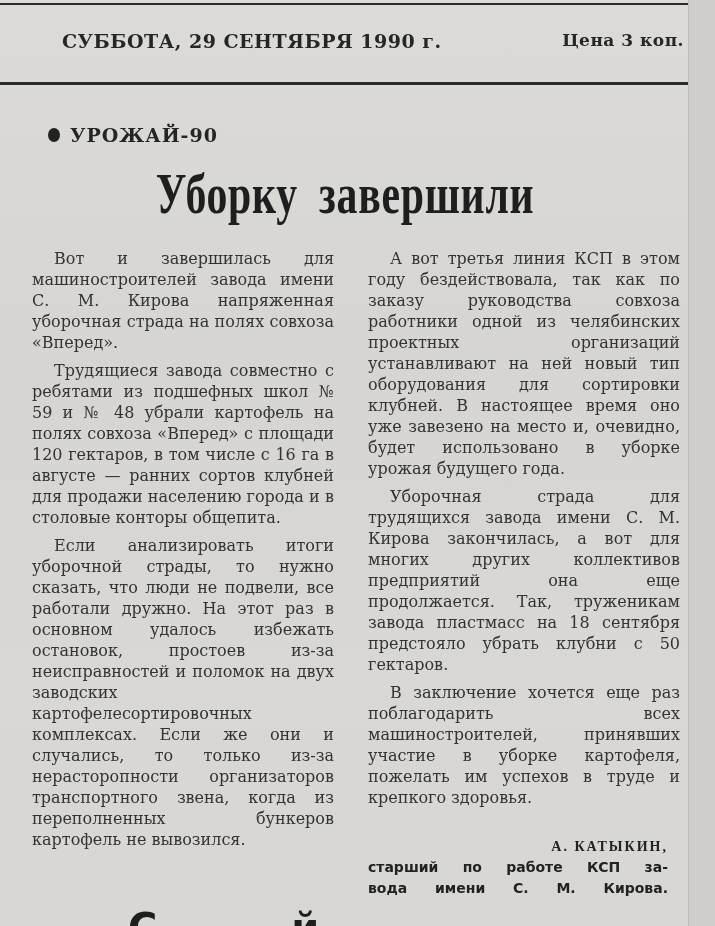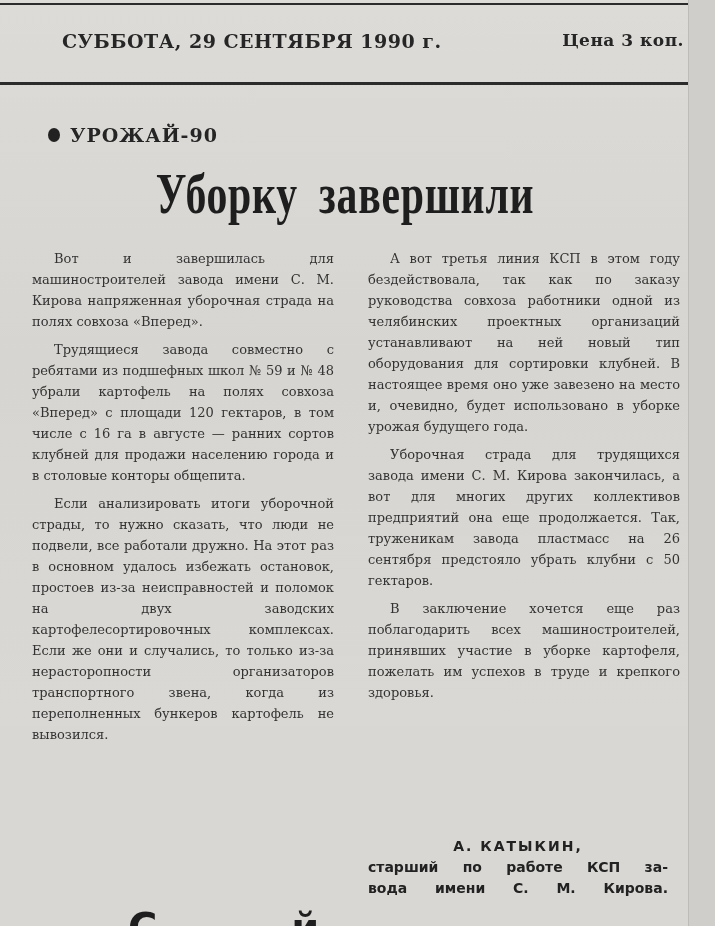--- a/index.html
+++ b/index.html
@@ -42,32 +42,32 @@
   .headline {
     position: absolute; top: 160px; left: 0; width: 690px; text-align: center;
     font-family: "Liberation Serif", serif; font-weight: bold;
     font-size: 58px; letter-spacing: 1px; color: #1e1e1e;
     transform: scaleX(0.72); transform-origin: 345px 0;
     word-spacing: 14px;
   }
   .col {
     position: absolute; top: 248px;
     font-family: "DejaVu Serif", serif;
-    font-size: 13px; line-height: 21px; color: #333;
+    font-size: 16px; line-height: 21px; color: #333;
     text-align: justify;
   }
   .col.left { left: 32px; width: 302px; }
   .col.right { left: 368px; width: 312px; }
   .col p { margin: 0 0 7px 0; text-indent: 22px; hyphens: manual; }
   .sig {
     position: absolute; left: 368px; width: 300px; top: 836px;
     font-family: "DejaVu Sans", sans-serif; font-weight: bold;
     font-size: 14px; line-height: 21px; color: #222; text-align: right;
   }
-  .sig .author { letter-spacing: 2px; text-align: center; }
+  .sig .author { letter-spacing: 2px; text-align: right; font-family: Liberation Serif, serif; }
   .sig .pos { text-align: justify; text-align-last: justify; }
   .nexthead {
     position: absolute; top: 905px; left: 128px;
     font-family: "DejaVu Sans", sans-serif; font-weight: bold; font-size: 40px;
     color: #1e1e1e; letter-spacing: 60px;
   }
 </style>
 </head>
 <body>
 
@@ -87,21 +87,21 @@
   <div class="headline">Уборку завершили</div>
 
   <div class="col left">
     <p>Вот и завершилась для машиностроителей завода имени С. М. Кирова напряженная уборочная страда на полях совхоза «Вперед».</p>
     <p>Трудящиеся завода совместно с ребятами из подшефных школ № 59 и № 48 убрали картофель на полях совхоза «Вперед» с площади 120 гектаров, в том числе с 16 га в августе — ранних сортов клубней для продажи населению города и в столовые конторы общепита.</p>
     <p>Если анализировать итоги уборочной страды, то нужно сказать, что люди не подвели, все работали дружно. На этот раз в основном удалось избежать остановок, простоев из-за неисправностей и поломок на двух заводских картофелесортировочных комплексах. Если же они и случались, то только из-за нерасторопности организаторов транспортного звена, когда из переполненных бункеров картофель не вывозился.</p>
   </div>
 
   <div class="col right">
     <p>А вот третья линия КСП в этом году бездействовала, так как по заказу руководства совхоза работники одной из челябинских проектных организаций устанавливают на ней новый тип оборудования для сортировки клубней. В настоящее время оно уже завезено на место и, очевидно, будет использовано в уборке урожая будущего года.</p>
-    <p>Уборочная страда для трудящихся завода имени С. М. Кирова закончилась, а вот для многих других коллективов предприятий она еще продолжается. Так, труженикам завода пластмасс на 26 сентября предстояло убрать клубни с 50 гектаров.</p>
+    <p>Уборочная страда для трудящихся завода имени С. М. Кирова закончилась, а вот для многих других коллективов предприятий она еще продолжается. Так, труженикам завода пластмасс на 18 сентября предстояло убрать клубни с 50 гектаров.</p>
     <p>В заключение хочется еще раз поблагодарить всех машиностроителей, принявших участие в уборке картофеля, пожелать им успехов в труде и крепкого здоровья.</p>
   </div>
 
   <div class="sig">
     <div class="author">А. КАТЫКИН,</div>
     <div class="pos">старший по работе КСП за-</div>
     <div class="pos">вода имени С. М. Кирова.</div>
   </div>
 
   <div class="nexthead">С й</div>

